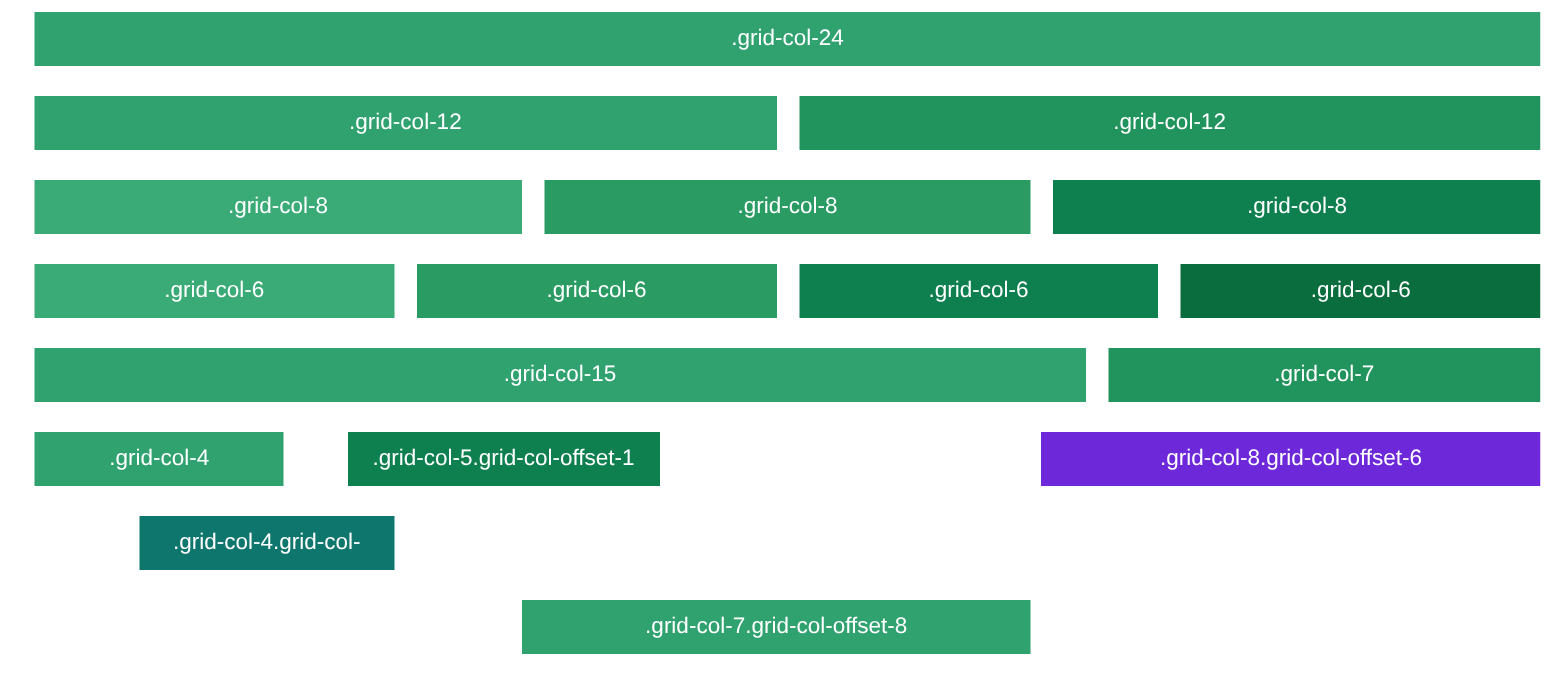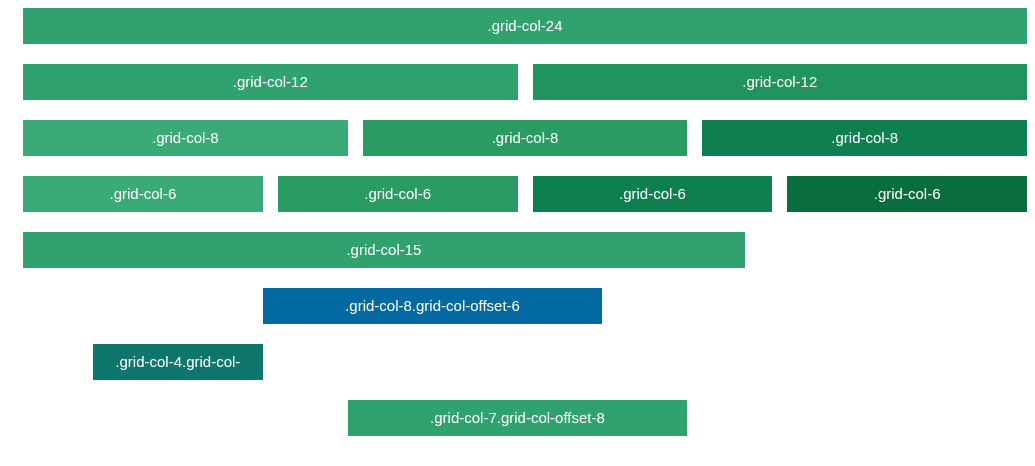--- a/index.html
+++ b/index.html
@@ -51,23 +51,26 @@
         <div class="grid-col" style="width: 33.3333%; background: rgb(14, 128, 80);"><span>.grid-col-8</span></div>
       </div>
       <div class="grid-row">
         <div class="grid-col" style="width: 25%; background: rgb(58, 171, 118);"><span>.grid-col-6</span></div>
         <div class="grid-col" style="width: 25%; background: rgb(41, 155, 99);"><span>.grid-col-6</span></div>
         <div class="grid-col" style="width: 25%; background: rgb(14, 128, 80);"><span>.grid-col-6</span></div>
         <div class="grid-col" style="width: 25%; background: rgb(10, 109, 62);"><span>.grid-col-6</span></div>
       </div>
       <div class="grid-row">
         <div class="grid-col" style="width: 70.8333%; background: rgb(47, 162, 111);"><span>.grid-col-15</span></div>
+        <div class="grid-col" style="width: 29.1667%; background: rgb(33, 147, 92);"><span>.grid-col-7</span></div>
       </div>
       <div class="grid-row">
-        <div class="grid-col" style="width: 33.3333%; margin-left: 25%; background: #0369a1;"><span>.grid-col-8.grid-col-offset-6</span></div>
+        <div class="grid-col" style="width: 16.6667%; background: rgb(47, 162, 111);"><span>.grid-col-4</span></div>
+        <div class="grid-col" style="width: 20.8333%; margin-left: 4.16667%; background: rgb(14, 128, 80);"><span>.grid-col-5.grid-col-offset-1</span></div>
+        <div class="grid-col" style="width: 33.3333%; margin-left: 25%; background: #6d28d9;"><span>.grid-col-8.grid-col-offset-6</span></div>
       </div>
       <div class="grid-row">
         <div class="grid-col" style="width: 16.6667%; margin-left: 8.33333%; background: #0f766e;"><span>.grid-col-4.grid-col-</span></div>
       </div>
       <div class="grid-row">
         <div class="grid-col" style="width: 33.3333%; margin-left: 33.3333%; background: rgb(47, 162, 111);"><span>.grid-col-7.grid-col-offset-8</span></div>
       </div>
     </div>
 </main>
 

